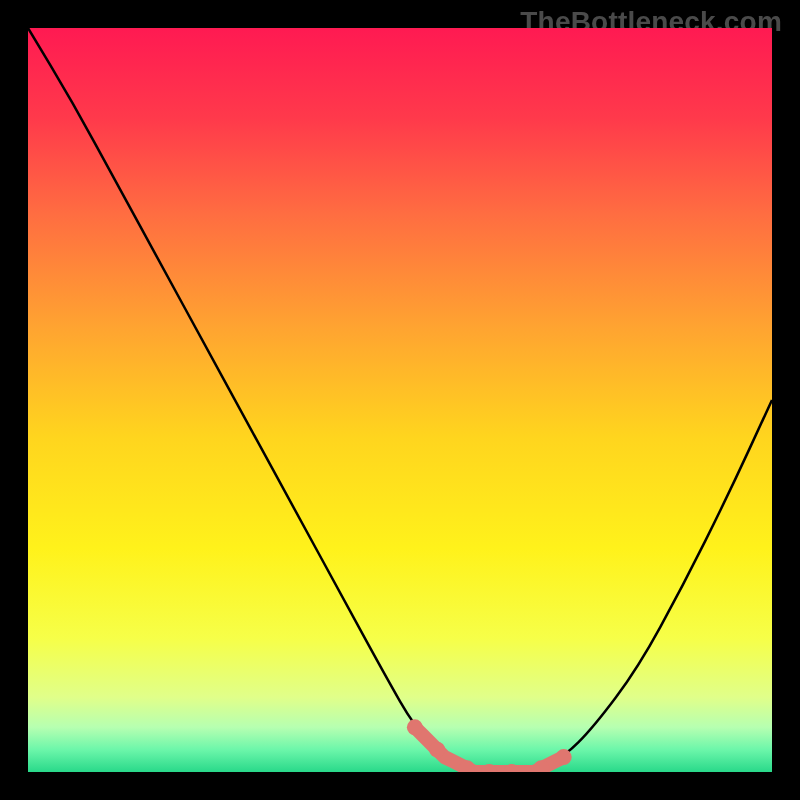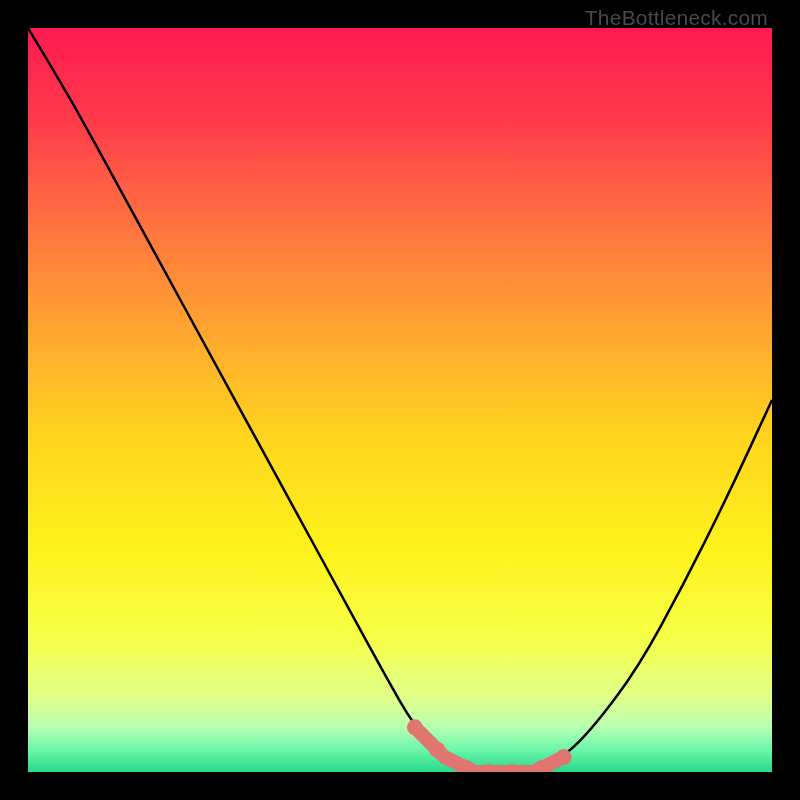--- a/index.html
+++ b/index.html
@@ -13,24 +13,24 @@
   }
   .outer {
     width: 800px;
     height: 800px;
     background: #000;
     position: relative;
   }
   .watermark {
     position: absolute;
     top: 6px;
-    right: 32px;
+    right: 18px;
     color: #4a4a4a;
-    font-size: 21px;
-    font-weight: 400;
+    font-size: 28px;
+    font-weight: 700;
     letter-spacing: 0.2px;
   }
   .plot {
     position: absolute;
     left: 28px;
     top: 28px;
     width: 744px;
     height: 744px;
     overflow: hidden;
   }

